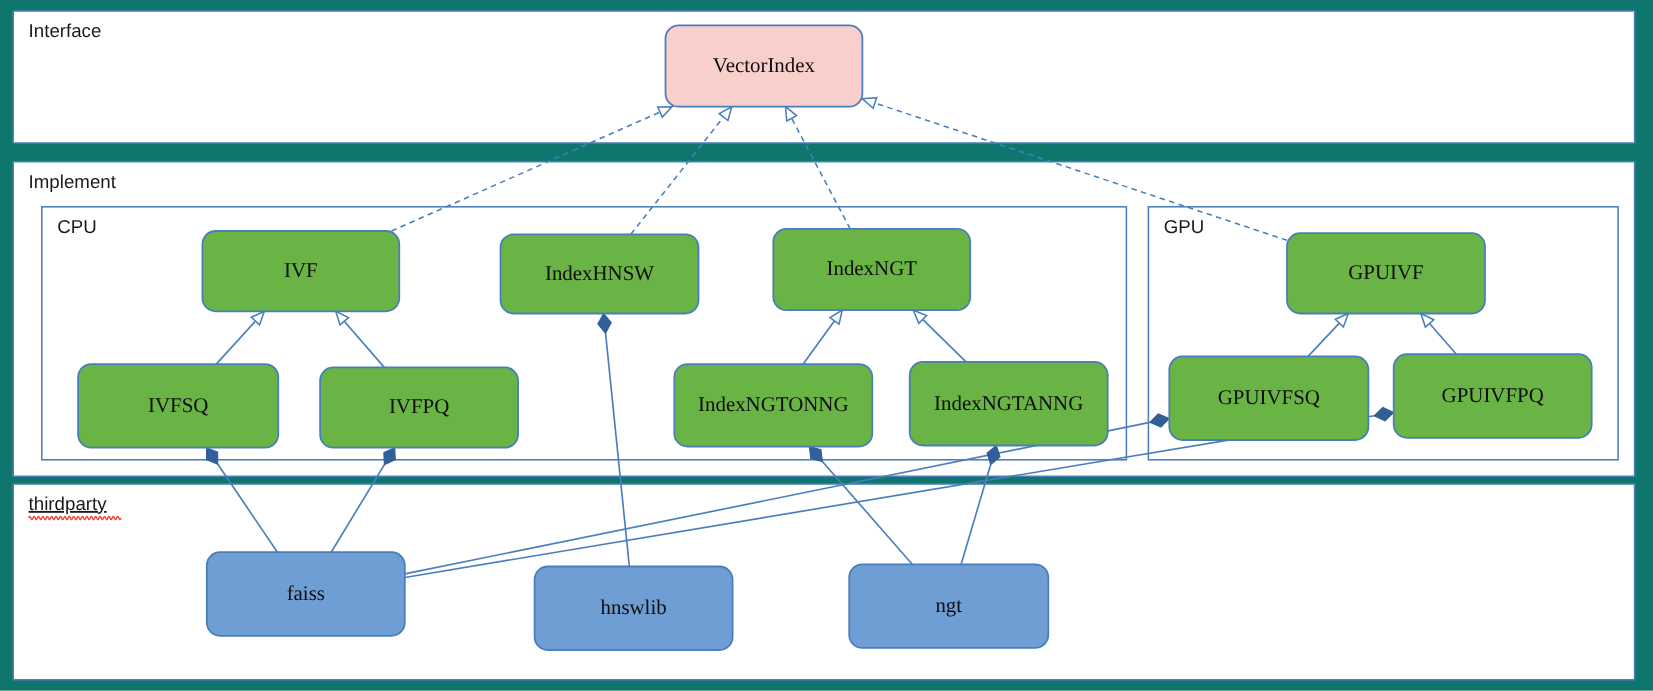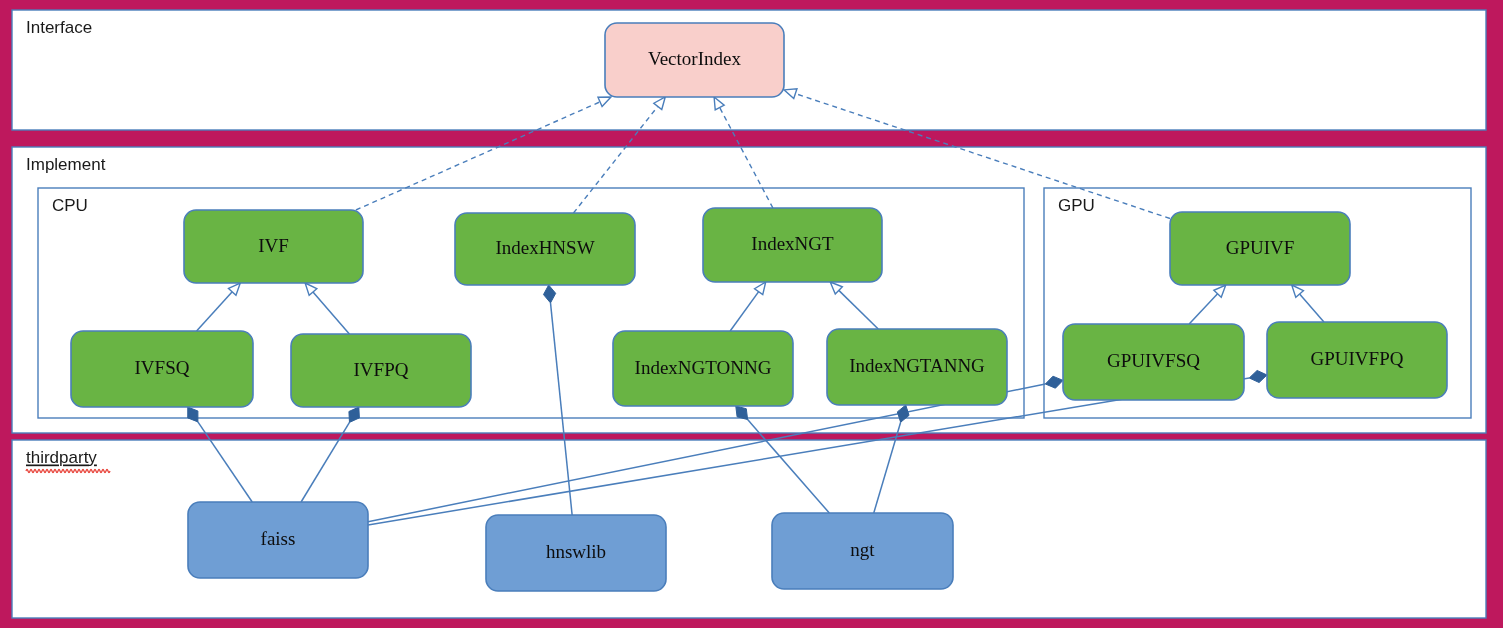--- a/index.html
+++ b/index.html
@@ -7,21 +7,21 @@
     padding: 0;
     background: #ffffff;
   }
   body {
     font-family: "Liberation Sans", sans-serif;
   }
   #stage {
     position: relative;
     width: 1503px;
     height: 628px;
-    background: #be185d;
+    background: #0f766e;
     overflow: hidden;
   }
   svg#diagram {
     position: absolute;
     left: 0;
     top: 0;
     width: 1503px;
     height: 628px;
     display: block;
   }

